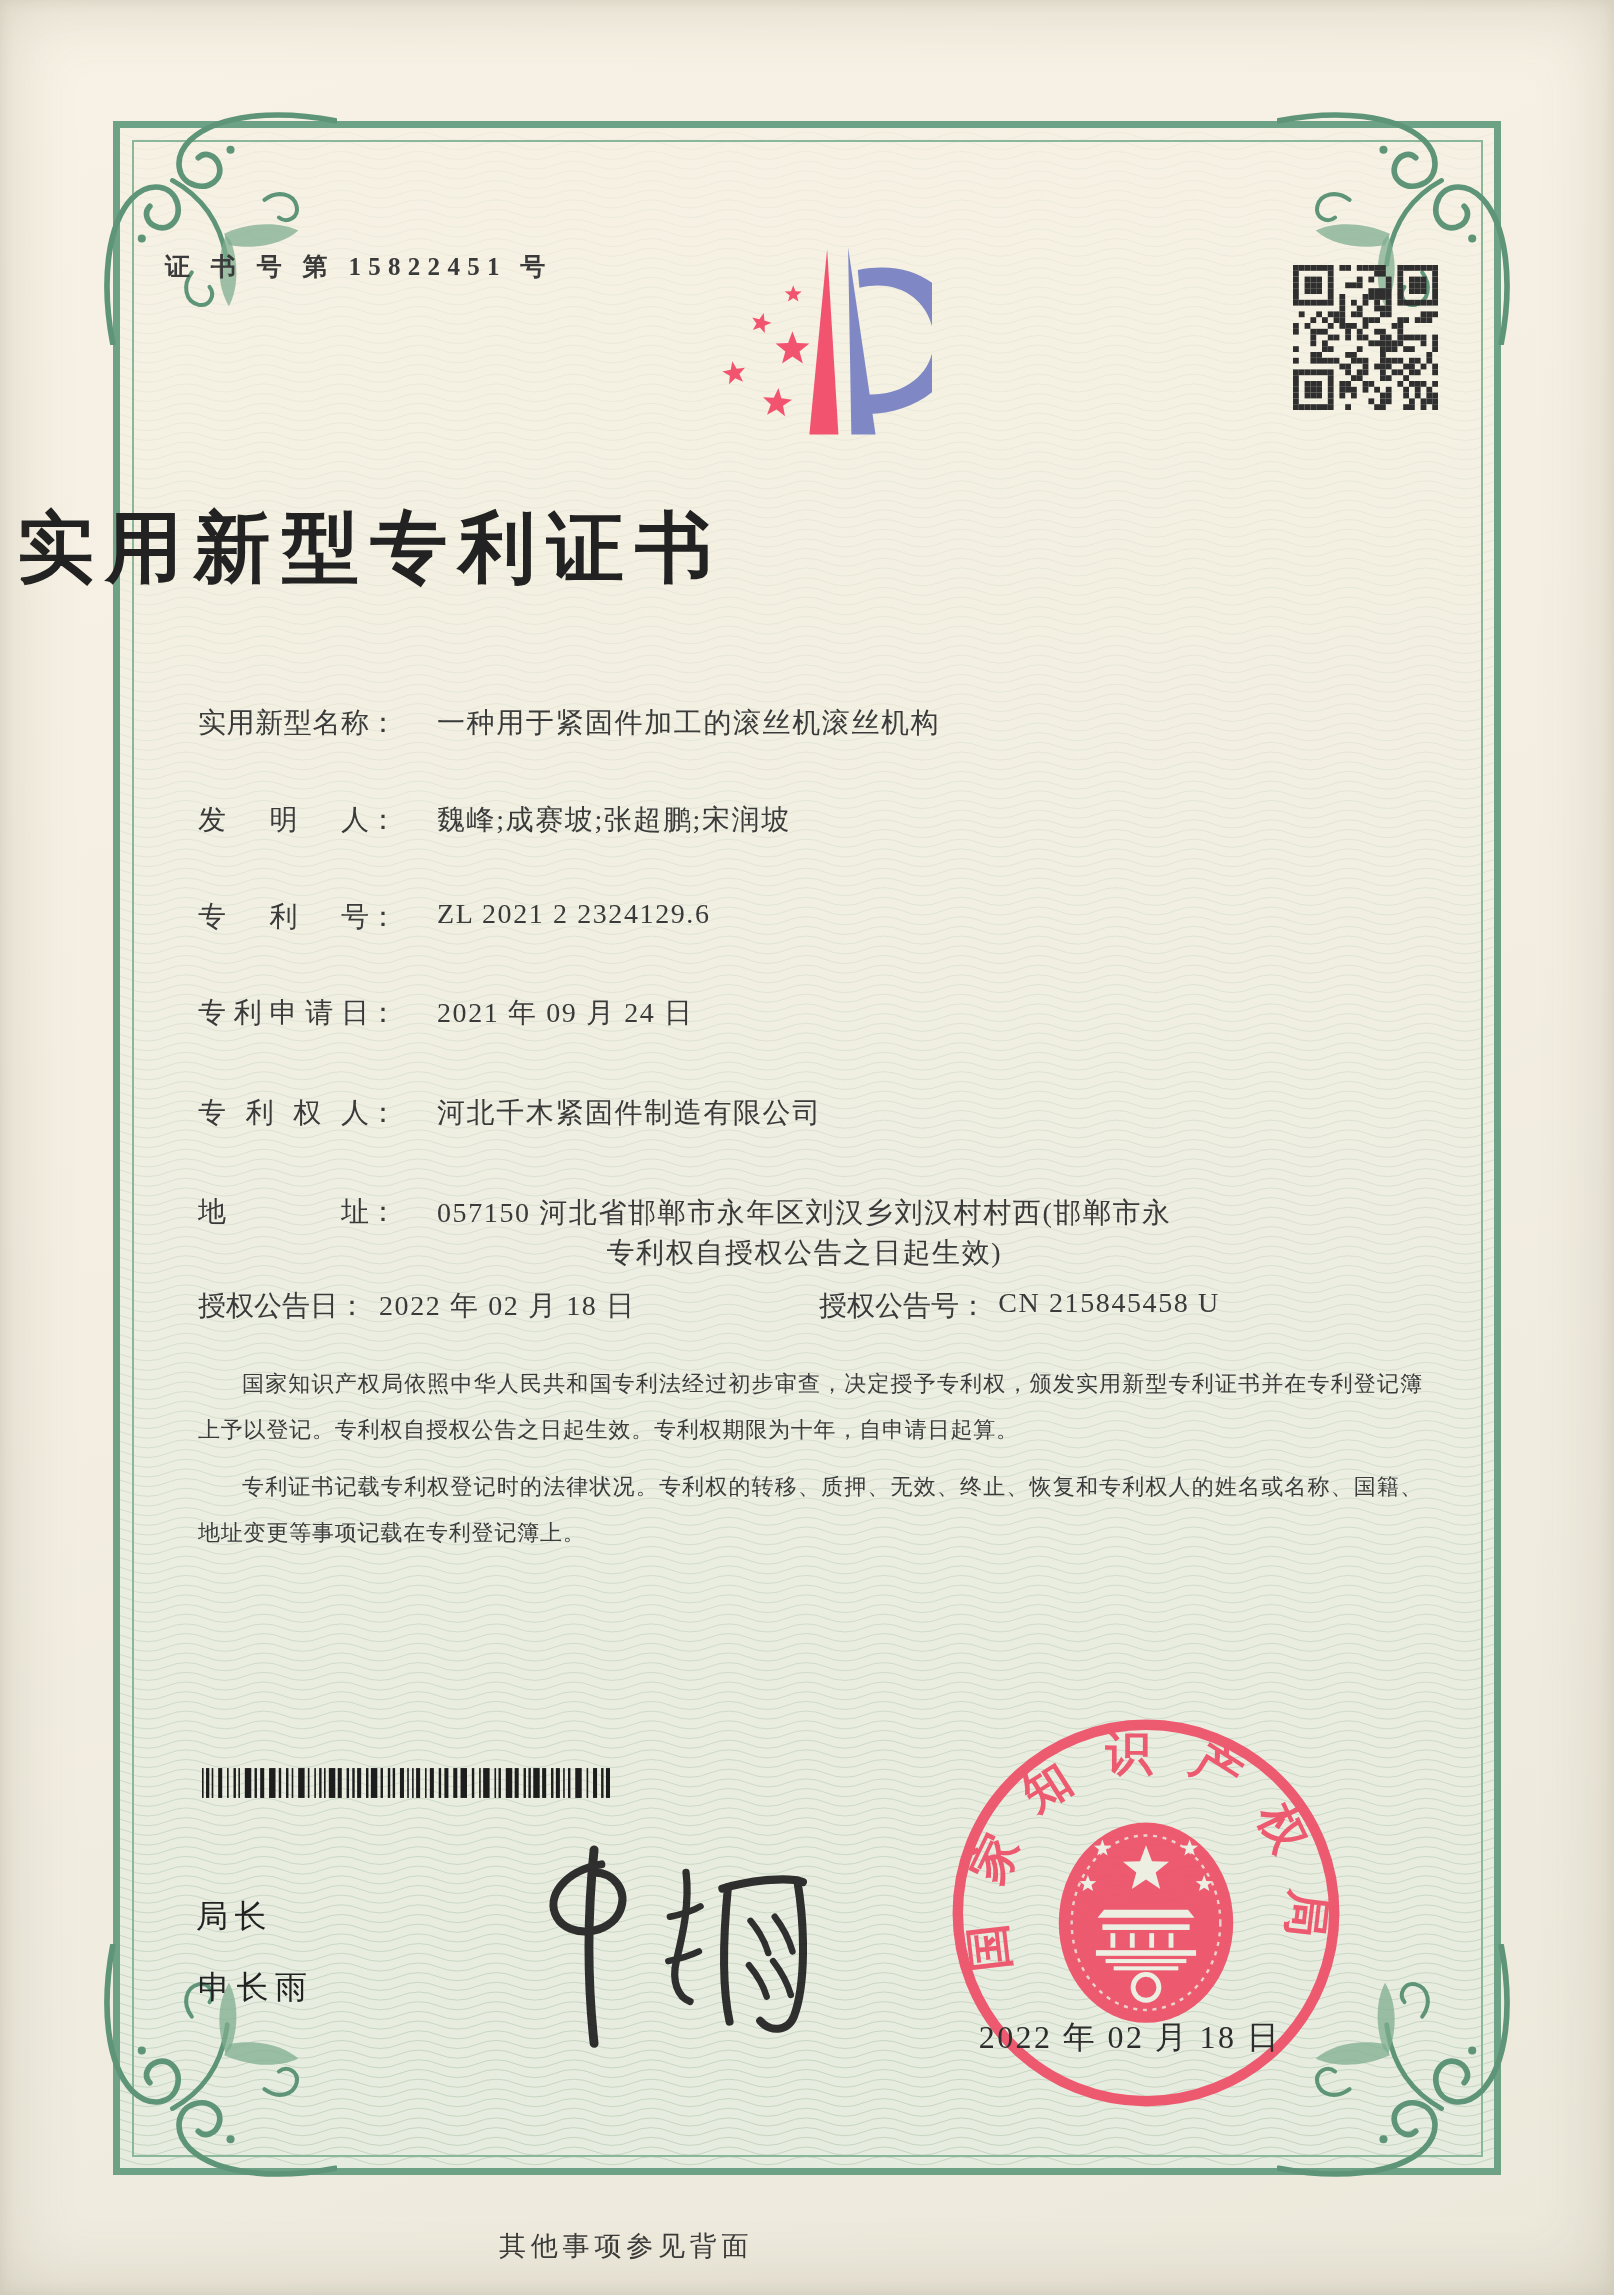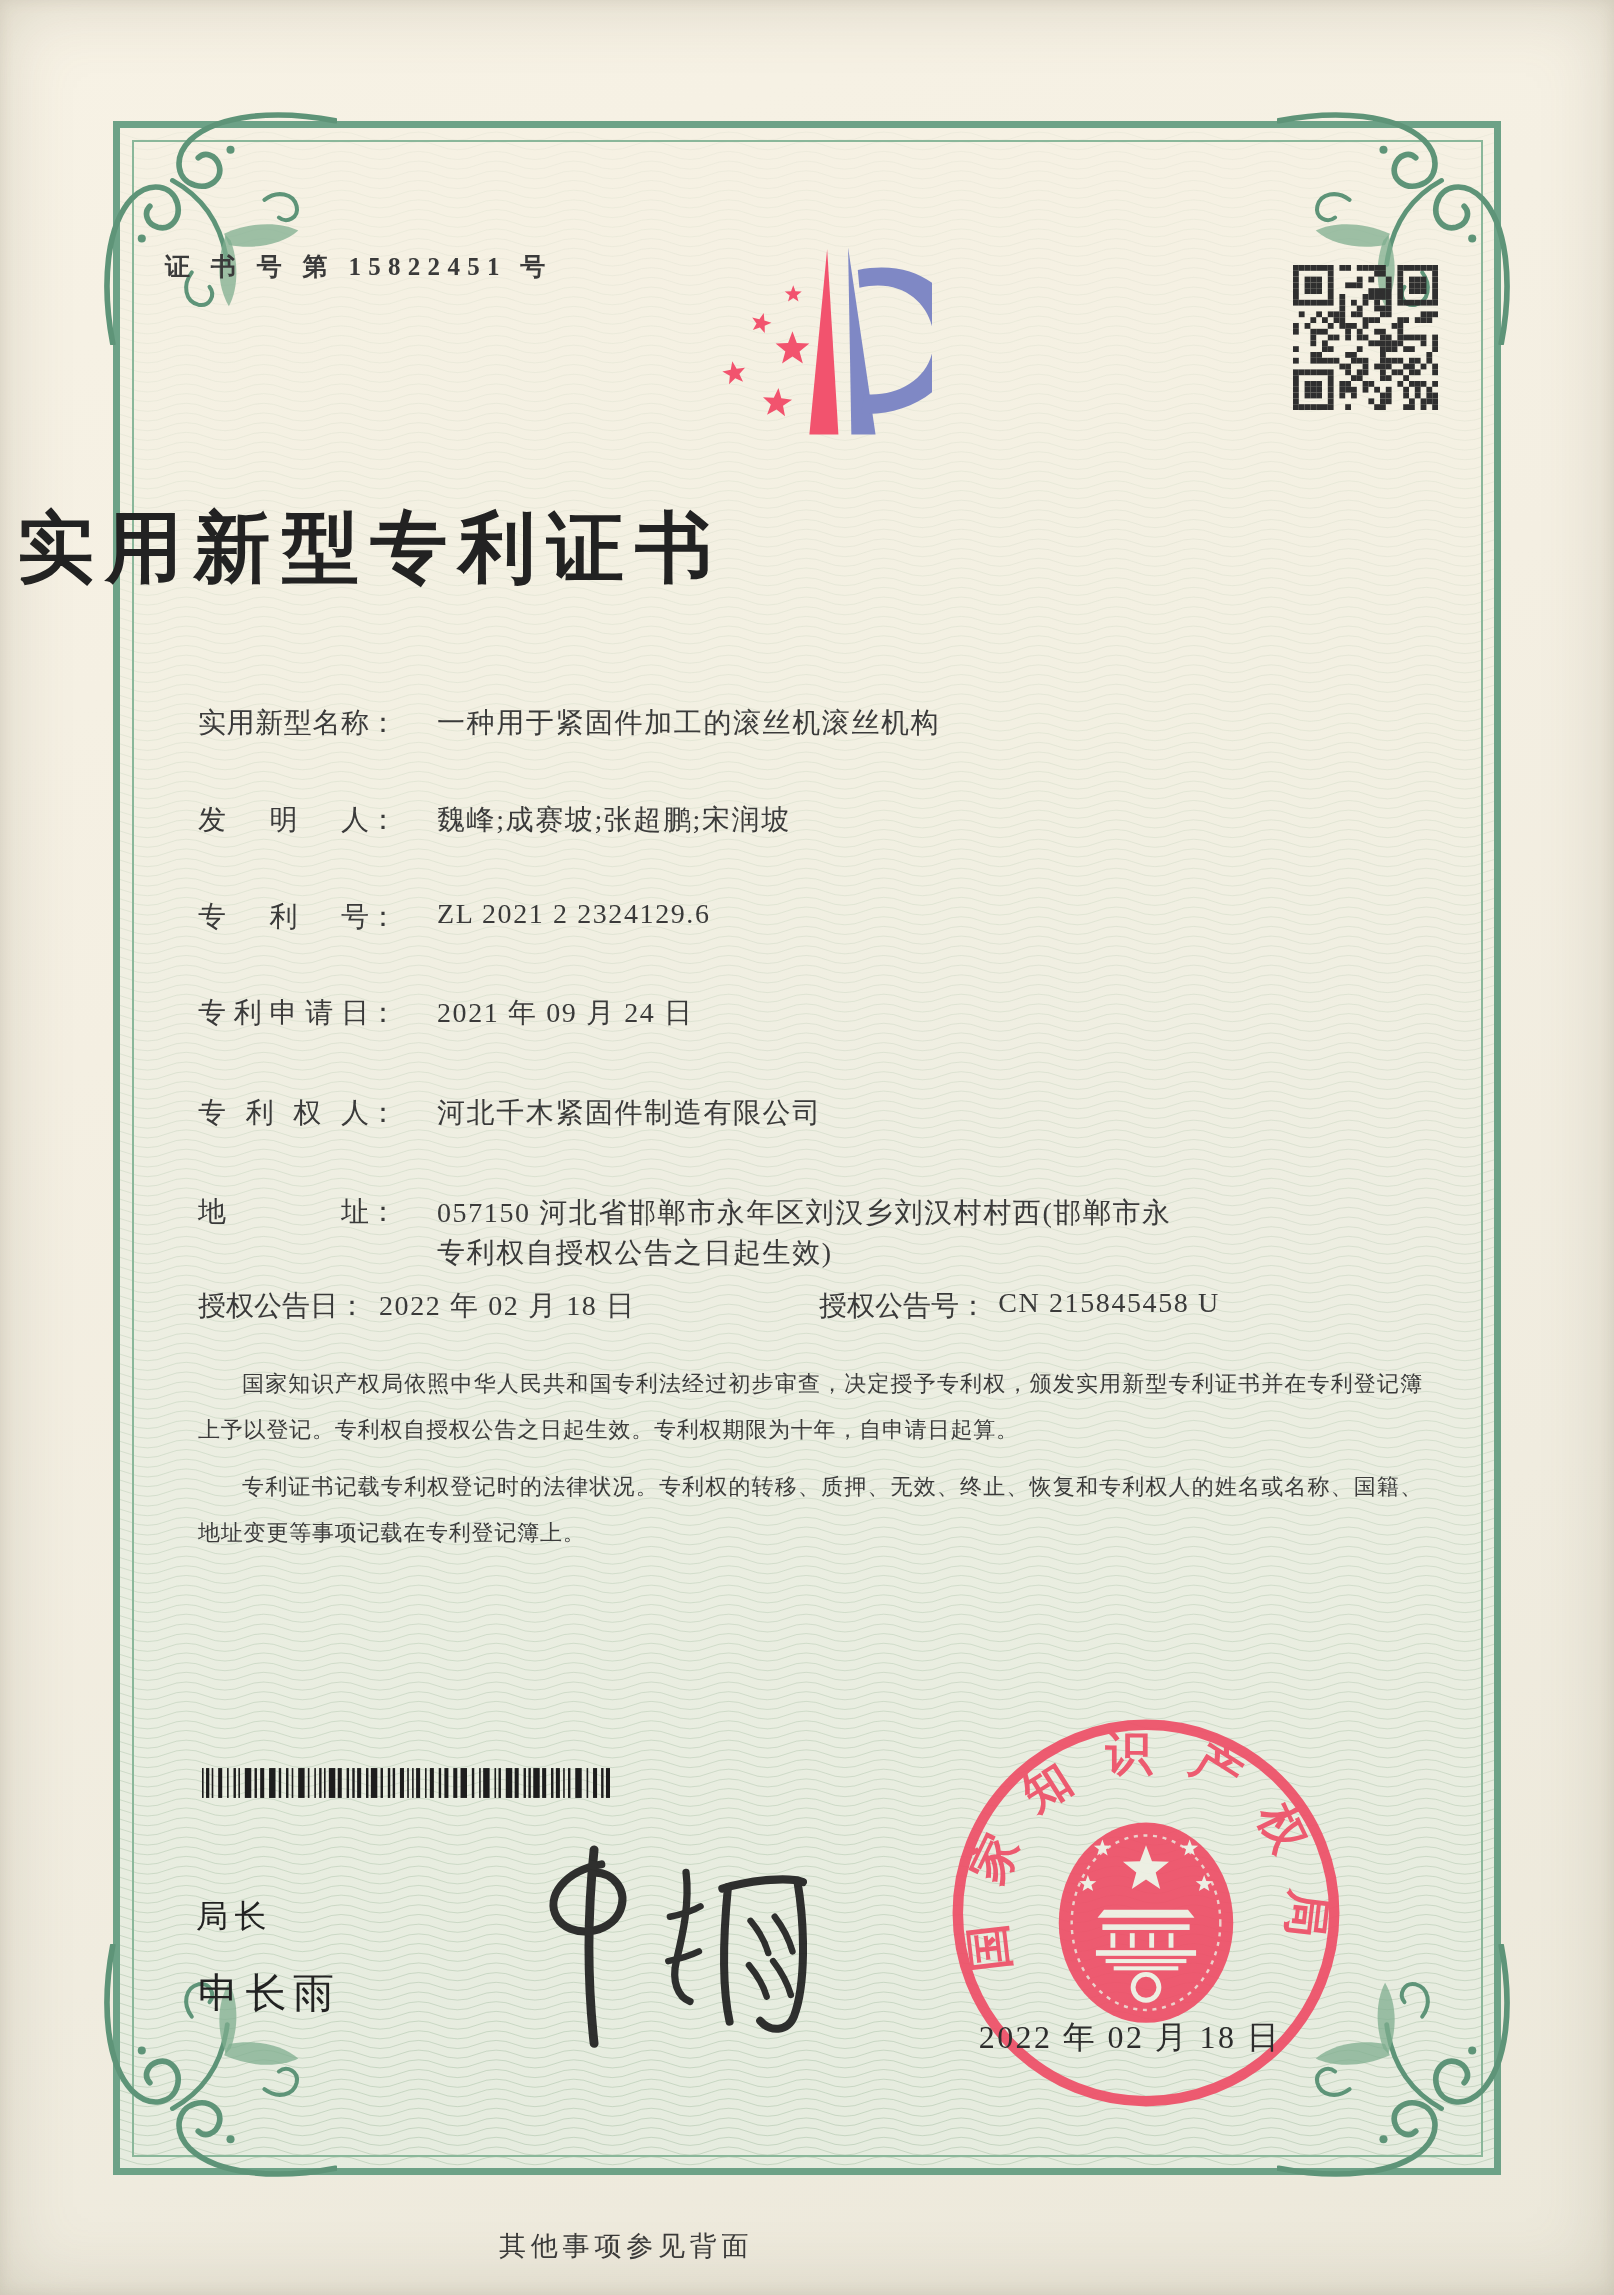--- a/index.html
+++ b/index.html
@@ -21,31 +21,31 @@
   .flourish{position:absolute;width:242px;height:242px;}
   
   .abs{position:absolute;}
   .cert-no{left:165px;top:250px;font-size:25px;letter-spacing:7.3px;color:#3a3a3a;font-weight:bold;}
   .title{left:17px;top:497px;width:1614px;text-align:left;font-size:77px;font-weight:700;
     letter-spacing:11.3px;color:#222;}
   .frow{left:198px;height:40px;font-size:28px;color:#3a3a3a;white-space:nowrap;}
   .flabel{display:inline-flex;align-items:baseline;vertical-align:top;}
   .just-chars{display:inline-flex;justify-content:space-between;width:171px;}
   .just-chars i{font-style:normal;}
-  .fvalue{margin-left:40px;letter-spacing:1.6px;}
+  .fvalue{margin-left:40px;letter-spacing:1.6px;text-align:center;}
   .addr-val{display:inline-block;vertical-align:top;line-height:40px;letter-spacing:1.6px;}
   .grant2{position:absolute;left:621px;top:0;white-space:nowrap;}
   .grant2 .fvalue{margin-left:11.3px;margin-top:20px;}
   .grant-val{margin-left:13px;letter-spacing:1.6px;}
   .paras{left:198px;top:1361px;width:1225px;font-size:22px;line-height:46px;
     color:#3b3b3b;text-align:justify;letter-spacing:0.8px;}
   .paras p{margin:0 0 11.3px 0;text-indent:2em;}
   .director-title{left:196px;top:1895px;font-size:32px;letter-spacing:6.5px;color:#222;
     font-family:Liberation Sans, sans-serif;}
-  .director-name{left:198px;top:1966px;font-size:41px;letter-spacing:6.5px;color:#222;
+  .director-name{left:198px;top:1966px;font-size:32px;letter-spacing:6.5px;color:#222;
     font-family:Liberation Mono, monospace;}
   .seal-date{left:912px;top:2016px;width:436px;text-align:center;font-size:32px;
     letter-spacing:2.4px;color:#2d2d2d;z-index:6;}
   .page-num{left:504px;top:2128px;width:484px;text-align:center;font-size:24px;
     letter-spacing:3.2px;color:#3a3a3a;}
   .back-note{left:499px;top:2228px;width:484px;text-align:left;font-size:27px;
     letter-spacing:4.8px;color:#3a3a3a;}
   .seal-svg{opacity:.93;z-index:5;}
   .sig-svg{z-index:4;}
 </style>

